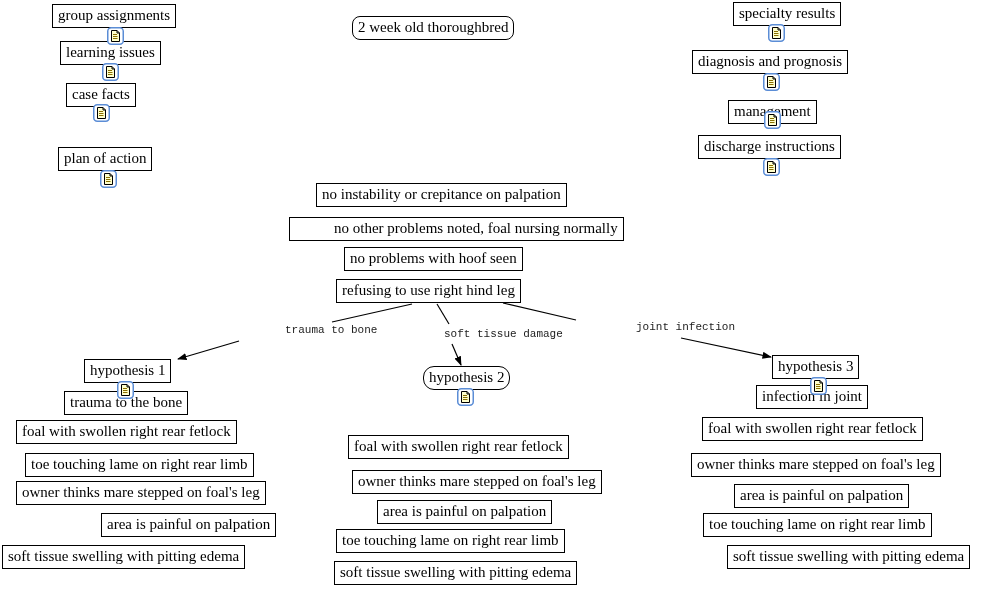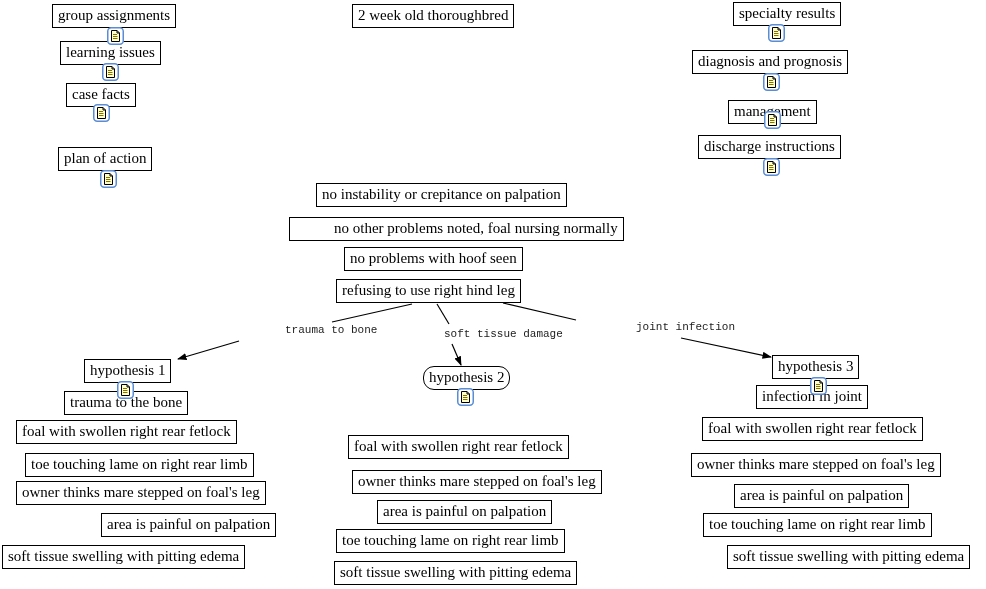--- a/index.html
+++ b/index.html
@@ -77,21 +77,21 @@
         <path d="M10 3.5 v2.5 h2.5" fill="none" stroke="#000000" stroke-width="1"></path>
         <path d="M6 7.5h4 M6 9.5h4.5 M6 11.5h4.5" stroke="#8a7000" stroke-width="1"></path>
       </svg></span>
     <div class="node" style="left: 58px; top: 147px;">plan of action</div>
     <span class="res-icon" style="left: 100px; top: 170px;"><svg width="17" height="18" viewBox="0 0 17 18" xmlns="http://www.w3.org/2000/svg">
         <rect x="0.75" y="0.75" width="15.5" height="16.5" rx="3.5" fill="#ffffff" stroke="#5b8dd6" stroke-width="1.5"></rect>
         <path d="M4.5 3.5 h5.5 l2.5 2.5 v8.5 h-8 z" fill="#ffffcc" stroke="#000000" stroke-width="1"></path>
         <path d="M10 3.5 v2.5 h2.5" fill="none" stroke="#000000" stroke-width="1"></path>
         <path d="M6 7.5h4 M6 9.5h4.5 M6 11.5h4.5" stroke="#8a7000" stroke-width="1"></path>
       </svg></span>
-    <div class="node" style="left: 352px; top: 4px;">2 week old thoroughbred</div>
+    <div class="node" style="left: 352px; top: 16px; border-radius: 8px;">2 week old thoroughbred</div>
     <div class="node" style="left: 721px; top: 2px; margin-left: 12px;">specialty results</div>
     <span class="res-icon" style="left: 768px; top: 24px;"><svg width="17" height="18" viewBox="0 0 17 18" xmlns="http://www.w3.org/2000/svg">
         <rect x="0.75" y="0.75" width="15.5" height="16.5" rx="3.5" fill="#ffffff" stroke="#5b8dd6" stroke-width="1.5"></rect>
         <path d="M4.5 3.5 h5.5 l2.5 2.5 v8.5 h-8 z" fill="#ffffcc" stroke="#000000" stroke-width="1"></path>
         <path d="M10 3.5 v2.5 h2.5" fill="none" stroke="#000000" stroke-width="1"></path>
         <path d="M6 7.5h4 M6 9.5h4.5 M6 11.5h4.5" stroke="#8a7000" stroke-width="1"></path>
       </svg></span>
     <div class="node" style="left: 692px; top: 50px;">diagnosis and prognosis</div>
     <span class="res-icon" style="left: 763px; top: 73px;"><svg width="17" height="18" viewBox="0 0 17 18" xmlns="http://www.w3.org/2000/svg">
         <rect x="0.75" y="0.75" width="15.5" height="16.5" rx="3.5" fill="#ffffff" stroke="#5b8dd6" stroke-width="1.5"></rect>

